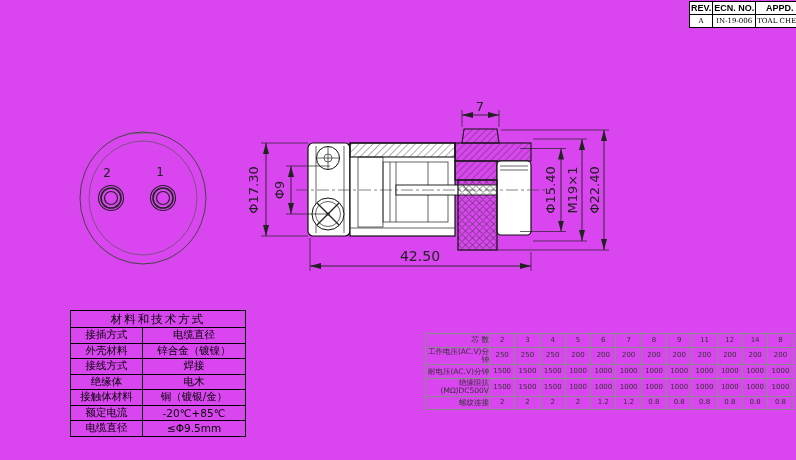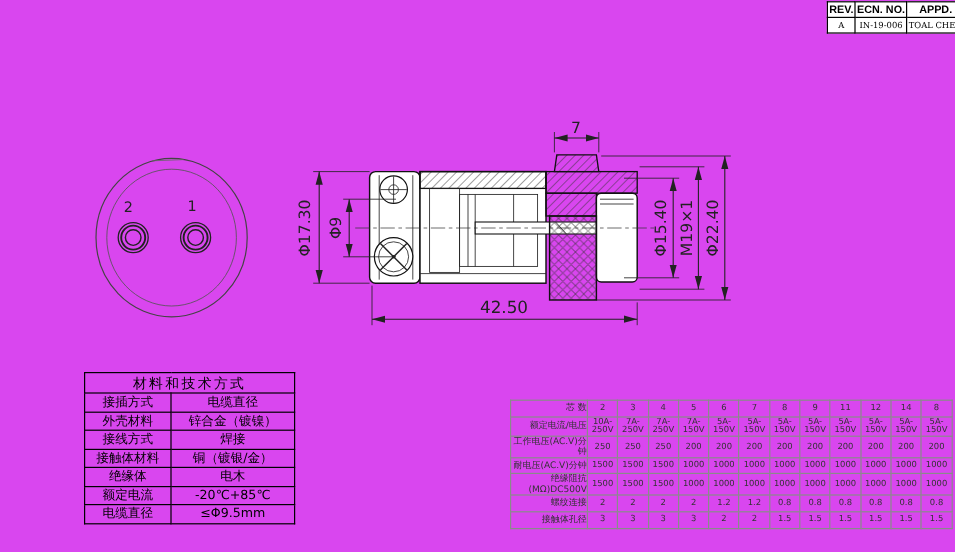--- a/index.html
+++ b/index.html
@@ -212,26 +212,26 @@
         </tr>
         <tr>
           <td>外壳材料</td>
           <td>锌合金（镀镍）</td>
         </tr>
         <tr>
           <td>接线方式</td>
           <td>焊接</td>
         </tr>
         <tr>
+          <td>绝缘体</td>
+          <td>电木</td>
+        </tr>
+        <tr>
           <td>接触体材料</td>
           <td>铜（镀银/金）</td>
-        </tr>
-        <tr>
-          <td>绝缘体</td>
-          <td>电木</td>
         </tr>
         <tr>
           <td>额定电流</td>
           <td>-20℃+85℃</td>
         </tr>
         <tr>
           <td>电缆直径</td>
           <td>≤Φ9.5mm</td>
         </tr>
       </tbody>
@@ -263,35 +263,20 @@
           <td>6</td>
           <td>7</td>
           <td>8</td>
           <td>9</td>
           <td>11</td>
           <td>12</td>
           <td>14</td>
           <td>8</td>
         </tr>
         <tr>
-          <td class="lbl">额定电流/电压</td>
-          <td>10A-250V</td>
-          <td>7A-250V</td>
-          <td>7A-250V</td>
-          <td>7A-150V</td>
-          <td>5A-150V</td>
-          <td>5A-150V</td>
-          <td>5A-150V</td>
-          <td>5A-150V</td>
-          <td>5A-150V</td>
-          <td>5A-150V</td>
-          <td>5A-150V</td>
-          <td>5A-150V</td>
-        </tr>
-        <tr>
           <td class="lbl">工作电压(AC.V)分钟</td>
           <td>250</td>
           <td>250</td>
           <td>250</td>
           <td>200</td>
           <td>200</td>
           <td>200</td>
           <td>200</td>
           <td>200</td>
           <td>200</td>
@@ -337,31 +322,16 @@
           <td>2</td>
           <td>1.2</td>
           <td>1.2</td>
           <td>0.8</td>
           <td>0.8</td>
           <td>0.8</td>
           <td>0.8</td>
           <td>0.8</td>
           <td>0.8</td>
         </tr>
-        <tr>
-          <td class="lbl">接触体孔径</td>
-          <td>3</td>
-          <td>3</td>
-          <td>3</td>
-          <td>3</td>
-          <td>2</td>
-          <td>2</td>
-          <td>1.5</td>
-          <td>1.5</td>
-          <td>1.5</td>
-          <td>1.5</td>
-          <td>1.5</td>
-          <td>1.5</td>
-        </tr>
       </tbody>
   </table>
 
 </div>
 
 </body></html>

